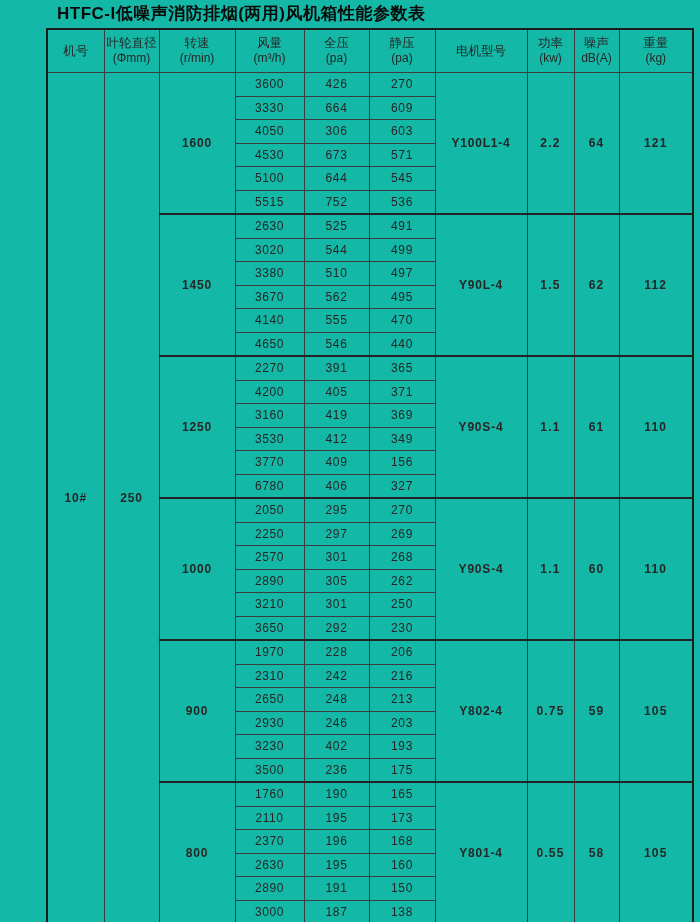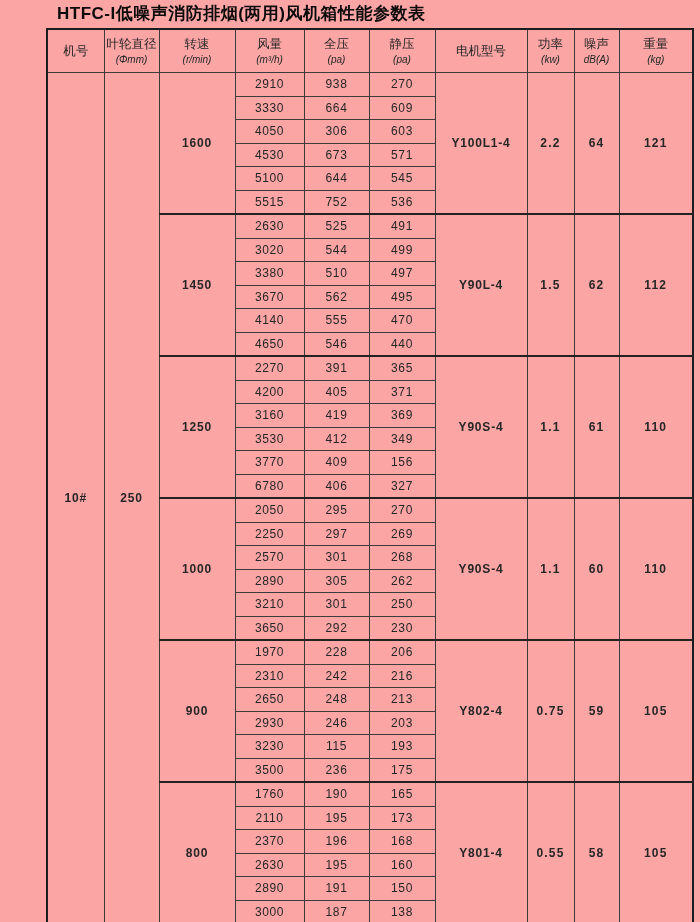--- a/index.html
+++ b/index.html
@@ -1,17 +1,17 @@
 <!DOCTYPE html>
 <html><head>
 <meta charset="utf-8">
 <style>
   html,body{margin:0;padding:0;background:#e9e9e9;}
   .page{
-    position:relative;width:700px;height:922px;background:#fca5a5;
+    position:relative;width:700px;height:922px;background:#14b8a6;
     font-family:"Liberation Sans","DejaVu Sans",sans-serif;overflow:hidden;
   }
   .title{
     position:absolute;left:57px;top:2px;margin:0;
     font-size:17px;font-weight:700;color:#0a0a0a;letter-spacing:.5px;white-space:nowrap;
   }
   table.spec{
     position:absolute;left:46px;top:28px;width:646px;
     border-collapse:collapse;table-layout:fixed;
     border:2px solid #1c1c1c;
@@ -19,21 +19,21 @@
   table.spec th,table.spec td{
     border:1px solid #3c3c3c;
     text-align:center;vertical-align:middle;
     color:#262626;font-size:12px;font-weight:400;
     padding:0;overflow:hidden;white-space:nowrap;
   }
   thead th{
     height:42px;border-bottom:2px solid #1c1c1c;color:#1a1a1a;line-height:1.3;
   }
   thead .hdr-label{display:block;font-size:12.5px;}
-  thead .hdr-unit{display:block;font-size:10px;font-style:italic;}
+  thead .hdr-unit{display:block;font-size:12px;}
   thead .hdr-unit:empty{display:none;}
   tbody td{height:22.5px;}
   tbody td.data-cell{letter-spacing:.6px;}
   tbody td.col-merged{letter-spacing:.8px;font-weight:bold;}
   tbody td.stat{letter-spacing:1.2px;}
   tr.block-start td{border-top:2px solid #222;}
 </style>
 </head>
 <body>
 
@@ -95,22 +95,22 @@
           <span class="hdr-label">重量</span>
           <span class="hdr-unit">(kg)</span>
         </th>
       </tr>
     </thead>
     <tbody id="tbody">
         <tr>
           <td rowspan="36" class="col-merged">10#</td>
           <td rowspan="36" class="col-merged">250</td>
           <td rowspan="6" class="col-merged">1600</td>
-          <td class="data-cell">2910</td>
-          <td class="data-cell">938</td>
+          <td class="data-cell">3600</td>
+          <td class="data-cell">426</td>
           <td class="data-cell">270</td>
           <td rowspan="6" class="col-merged">Y100L1-4</td>
           <td rowspan="6" class="col-merged stat">2.2</td>
           <td rowspan="6" class="col-merged stat">64</td>
           <td rowspan="6" class="col-merged stat">121</td>
         </tr>
         <tr>
           <td class="data-cell">3330</td>
           <td class="data-cell">664</td>
           <td class="data-cell">609</td>
@@ -260,21 +260,21 @@
           <td class="data-cell">248</td>
           <td class="data-cell">213</td>
         </tr>
         <tr>
           <td class="data-cell">2930</td>
           <td class="data-cell">246</td>
           <td class="data-cell">203</td>
         </tr>
         <tr>
           <td class="data-cell">3230</td>
-          <td class="data-cell">115</td>
+          <td class="data-cell">402</td>
           <td class="data-cell">193</td>
         </tr>
         <tr>
           <td class="data-cell">3500</td>
           <td class="data-cell">236</td>
           <td class="data-cell">175</td>
         </tr>
         <tr class="block-start">
           <td rowspan="6" class="col-merged">800</td>
           <td class="data-cell">1760</td>

